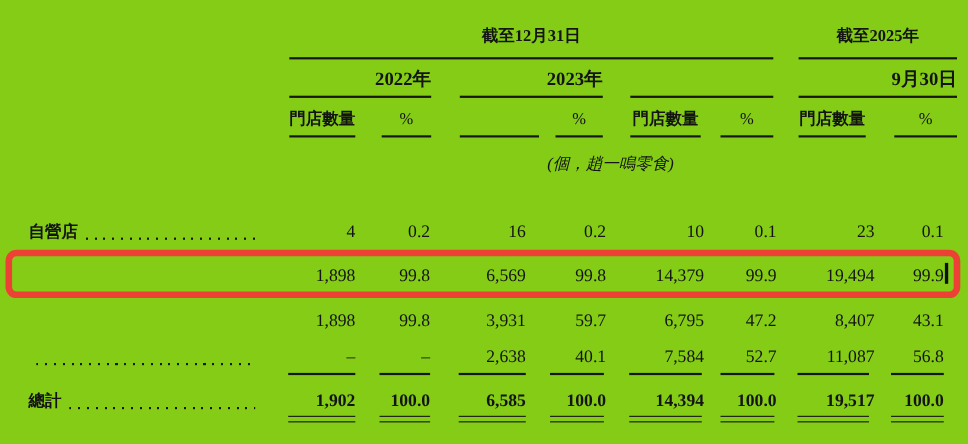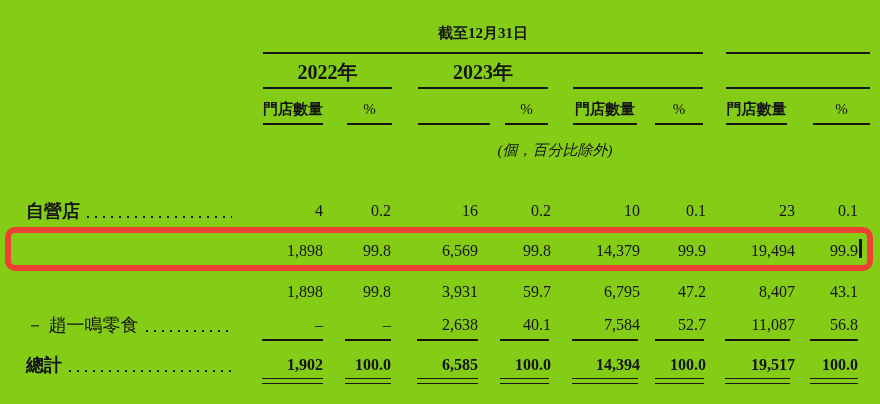--- a/index.html
+++ b/index.html
@@ -4,49 +4,51 @@
 <style>
   html,body{margin:0;padding:0;background:#ffffff;}
   #stage{position:relative;width:880px;height:404px;background:#84cc16;overflow:hidden;
          font-family:"Liberation Serif",serif;color:#141414;}
   .abs{position:absolute;}
   .cjk{font-family:"Liberation Serif",serif;font-weight:700;font-size:15px;line-height:18px;}
   .ctr{text-align:center;}
   .hline{position:absolute;height:1.6px;background:#161616;}
   .row{position:absolute;left:0;width:880px;height:20px;}
   .labelwrap{position:absolute;left:26px;width:208px;top:0;height:20px;display:flex;align-items:stretch;}
-  .lbl{font-family:"Liberation Serif",serif;font-weight:700;font-size:18px;line-height:20px;white-space:nowrap;}
+  .lbl{font-family:"Liberation Serif",serif;font-weight:700;font-size:15px;line-height:20px;white-space:nowrap;}
   .sub .lbl{font-weight:400;}
   .leader{flex:1;align-self:flex-end;height:2.2px;margin:0 2px 3px 7px;
           background:repeating-linear-gradient(90deg,#161616 0 1.9px,transparent 1.9px 8px);}
   .val{position:absolute;top:0;width:70px;text-align:right;font-family:"Liberation Serif",serif;
        font-size:16px;line-height:20px;white-space:nowrap;}
   .v1{left:253px}.v2{left:321px}.v3{left:408px}.v4{left:481px}
   .v5{left:570px}.v6{left:636px}.v7{left:725px}.v8{left:788px}
   .total .val,.total .lbl{font-weight:700;}
   .suphdr{font-size:9px;vertical-align:6px;font-weight:700;}
   .pct{font-weight:400;font-family:"Liberation Serif",serif;font-size:15px;}
-  .yearhdr{font-weight:700;font-size:20px;line-height:18px;}
+  .yearhdr{font-weight:700;font-size:17px;line-height:18px;text-align:right;}
   .note{font-style:italic;font-size:15px;line-height:18px;font-weight:400;}
   #highlight-box{position:absolute;left:5px;top:227px;width:868px;height:44px;
     border:6px solid #ee4136;border-radius:10px;box-sizing:border-box;z-index:1;background:transparent;}
   #caret{position:absolute;left:859px;top:239px;width:2.5px;height:19px;background:#101010;z-index:3;}
   .z2{z-index:2;}
 </style>
 </head>
 <body>
 
 <div id="stage">
 
   <div class="abs cjk ctr z2" style="left:263px;top:24px;width:440px;">截至12月31日</div>
+  <div class="abs cjk ctr z2" style="left:726px;top:24px;width:144px;">截至2025年</div>
   <div class="hline" style="left:263px;top:52px;width:440px;"></div>
   <div class="hline" style="left:726px;top:52px;width:144px;"></div>
 
   <div class="abs cjk yearhdr ctr z2" style="left:263px;top:63px;width:129px;">2022年</div>
   <div class="abs cjk yearhdr ctr z2" style="left:418px;top:63px;width:130px;">2023年</div>
+  <div class="abs cjk yearhdr ctr z2" style="left:726px;top:63px;width:144px;">9月30日</div>
   <div class="hline" style="left:263px;top:87px;width:129px;"></div>
   <div class="hline" style="left:418px;top:87px;width:130px;"></div>
   <div class="hline" style="left:573px;top:87px;width:130px;"></div>
   <div class="hline" style="left:726px;top:87px;width:144px;"></div>
 
   <div class="abs cjk ctr z2" style="left:263px;top:100px;width:60px;">門店數量</div>
   <div class="abs cjk pct ctr z2" style="left:347px;top:100px;width:45px;">%</div>
   <div class="abs cjk pct ctr z2" style="left:505px;top:100px;width:43px;">%</div>
   <div class="abs cjk ctr z2" style="left:573px;top:100px;width:64px;">門店數量</div>
   <div class="abs cjk pct ctr z2" style="left:655px;top:100px;width:48px;">%</div>
@@ -55,21 +57,21 @@
 
   <div class="hline" style="left:263px;top:123px;width:60px;"></div>
   <div class="hline" style="left:347px;top:123px;width:45px;"></div>
   <div class="hline" style="left:418px;top:123px;width:72px;"></div>
   <div class="hline" style="left:505px;top:123px;width:43px;"></div>
   <div class="hline" style="left:573px;top:123px;width:64px;"></div>
   <div class="hline" style="left:655px;top:123px;width:48px;"></div>
   <div class="hline" style="left:726px;top:123px;width:61px;"></div>
   <div class="hline" style="left:813px;top:123px;width:57px;"></div>
 
-  <div class="abs cjk note ctr z2" style="left:450px;top:141px;width:210px;">(個，百分比除外)</div>
+  <div class="abs cjk note ctr z2" style="left:450px;top:141px;width:210px;">(個，趙一鳴零食)</div>
 
   <div id="highlight-box"></div>
   <div id="caret"></div>
 
   <div class="row z2" style="top:201px;">
     <div class="labelwrap">
       <span class="lbl">自營店</span>
       <span class="leader"></span>
     </div>
     <span class="val v1">4</span>
@@ -99,21 +101,20 @@
     <span class="val v3">3,931</span>
     <span class="val v4">59.7</span>
     <span class="val v5">6,795</span>
     <span class="val v6">47.2</span>
     <span class="val v7">8,407</span>
     <span class="val v8">43.1</span>
   </div>
 
   <div class="row sub z2" style="top:315px;">
     <div class="labelwrap">
-      <span class="lbl">－ 趙一鳴零食</span>
       <span class="leader"></span>
     </div>
     <span class="val v1">–</span>
     <span class="val v2">–</span>
     <span class="val v3">2,638</span>
     <span class="val v4">40.1</span>
     <span class="val v5">7,584</span>
     <span class="val v6">52.7</span>
     <span class="val v7">11,087</span>
     <span class="val v8">56.8</span>

